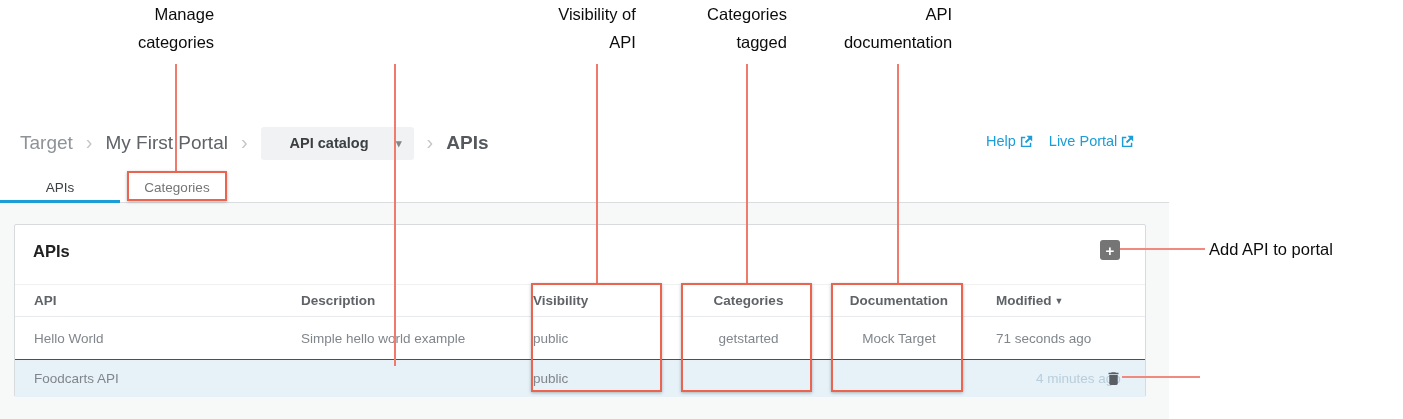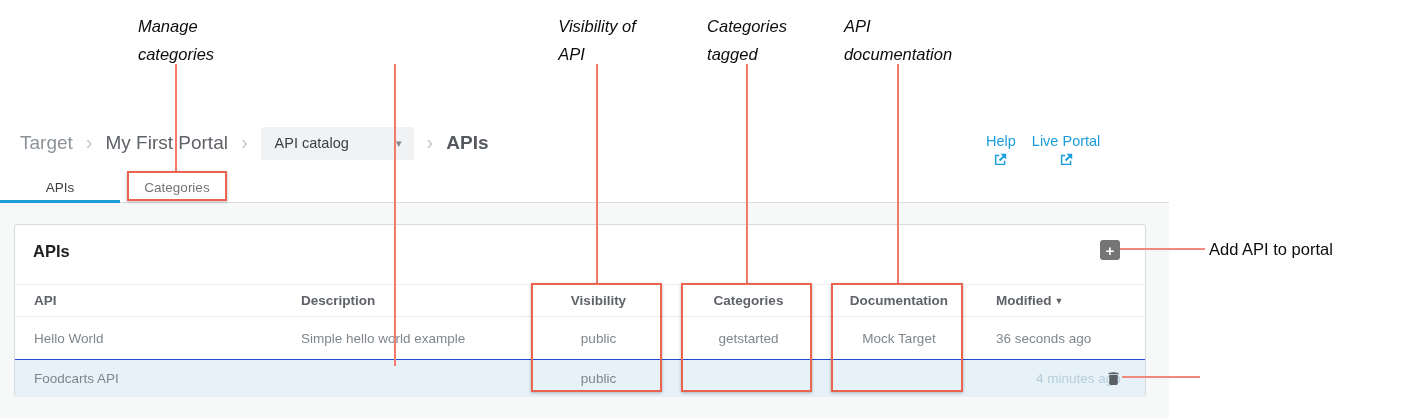--- a/index.html
+++ b/index.html
@@ -19,33 +19,33 @@
   
   .breadcrumb {
     position: absolute; left: 20px; top: 125px; height: 36px;
     display: flex; align-items: center; gap: 13px; white-space: nowrap;
   }
   .bc-root { font-size: 19px; color: #8d9398; }
   .bc-sep { font-size: 20px; color: #c3c7ca; font-weight: 400; transform: translateY(-1px); }
   .bc-portal { font-size: 19px; color: #5f6368; }
   .bc-dropdown {
     height: 33px; min-width: 153px; background: #f1f2f3; border-radius: 3px;
-    display: flex; align-items: center; padding: 0 12px 0 14px; cursor: pointer;
+    display: flex; align-items: center; padding: 0 12px 0 29px; cursor: pointer; font-weight: bold;
   }
   .bc-dropdown-value { font-size: 14.5px; color: #3c4043; flex: 1; }
   .bc-dropdown-caret { font-size: 11px; color: #80868b; margin-left: 26px; }
   .bc-current { font-size: 19px; color: #55595e; font-weight: 700; }
 
   
   .header-links {
     position: absolute; left: 986px; top: 133px; display: flex; gap: 16px;
     align-items: center;
   }
   .hlink { display: flex; align-items: center; gap: 4px; color: #1a9dd9;
-    font-size: 14.5px; cursor: pointer; flex-direction: column; }
+    font-size: 14.5px; cursor: pointer; }
   .hlink svg { width: 13px; height: 13px; }
 
   
   .tab-bar {
     position: absolute; left: 0; top: 172px; width: 1169px; height: 31px;
     border-bottom: 1px solid #dadce0; background: #ffffff;
   }
   .tab { position: absolute; top: 0; height: 31px; display: flex;
     align-items: center; justify-content: center; font-size: 13.5px; cursor: pointer; }
   .tab-apis { left: 0; width: 120px; color: #3c4043; }
@@ -76,35 +76,35 @@
   }
   .thead .cell { font-weight: 700; color: #5f6368; font-size: 13.5px; line-height: 32px; }
   .row { position: absolute; left: 0; width: 1130px; cursor: pointer; }
   .row-1 { top: 92px; height: 43px; border-bottom: 1px solid #1d4ed8; }
   .row-2 { top: 135px; height: 37px; background: #e6f1f8; }
   .cell { position: absolute; top: 0; font-size: 13.5px; color: #80868b; white-space: nowrap; }
   .row-1 .cell { line-height: 43px; }
   .row-2 .cell { line-height: 37px; }
   .col-api  { left: 19px; }
   .col-desc { left: 286px; }
-  .col-vis  { left: 518px; width: 131px; text-align: center; }
+  .col-vis  { left: 518px; width: 131px; text-align: left; }
   .col-cat  { left: 668px; width: 131px; text-align: center; }
   .col-doc  { left: 818px; width: 132px; text-align: center; }
   .col-mod  { left: 981px; }
   .sort-tri { font-size: 9px; color: #5f6368; margin-left: 3px; vertical-align: 1px; }
   .cell-faded { color: #b9cedb; margin-left: 40px; }
   .trash-btn {
     position: absolute; left: 1088px; top: 8px; width: 20px; height: 21px;
     cursor: pointer; display: flex; align-items: center; justify-content: center;
   }
   .trash-btn svg { width: 17px; height: 19px; fill: #5a5f63; }
 
   
   .anno { position: absolute; color: #0c0c0c; font-size: 16.5px; z-index: 5; }
-  .anno-top { top: 12px; text-align: left; transform: translateX(-50%); line-height: 28px; font-style: italic; }
+  .anno-top { top: 0; text-align: right; transform: translateX(-50%); line-height: 28px; }
   .anno-side { line-height: 22px; white-space: nowrap; }
   .red-vline { position: absolute; width: 2px; background: #f07a6c; z-index: 4; }
   .red-hline { position: absolute; height: 2px; background: #f08a7d; z-index: 4; }
   .red-box {
     position: absolute; border: 2px solid #ea6450; z-index: 4;
     box-shadow: 0 1px 3px rgba(60,60,60,0.35); pointer-events: none;
   }
 </style>
 </head>
 <body>
@@ -161,21 +161,21 @@
       <span class="cell col-doc">Documentation</span>
       <span class="cell col-mod"><span>Modified</span><span class="sort-tri">▼</span></span>
     </div>
 
     <div class="row row-1">
       <span class="cell col-api">Hello World</span>
       <span class="cell col-desc">Simple hello world example</span>
       <span class="cell col-vis">public</span>
       <span class="cell col-cat">getstarted</span>
       <span class="cell col-doc">Mock Target</span>
-      <span class="cell col-mod">36 seconds ago</span>
+      <span class="cell col-mod">71 seconds ago</span>
     </div>
 
     <div class="row row-2">
       <span class="cell col-api">Foodcarts API</span>
       <span class="cell col-vis">public</span>
       <span class="cell col-mod cell-faded">4 minutes ago</span>
       <span class="trash-btn">
         <svg viewBox="0 0 24 24">
           <path d="M6 19c0 1.1.9 2 2 2h8c1.1 0 2-.9 2-2V7H6v12zM19 4h-3.5l-1-1h-5l-1 1H5v2h14V4z"></path>
         </svg>

